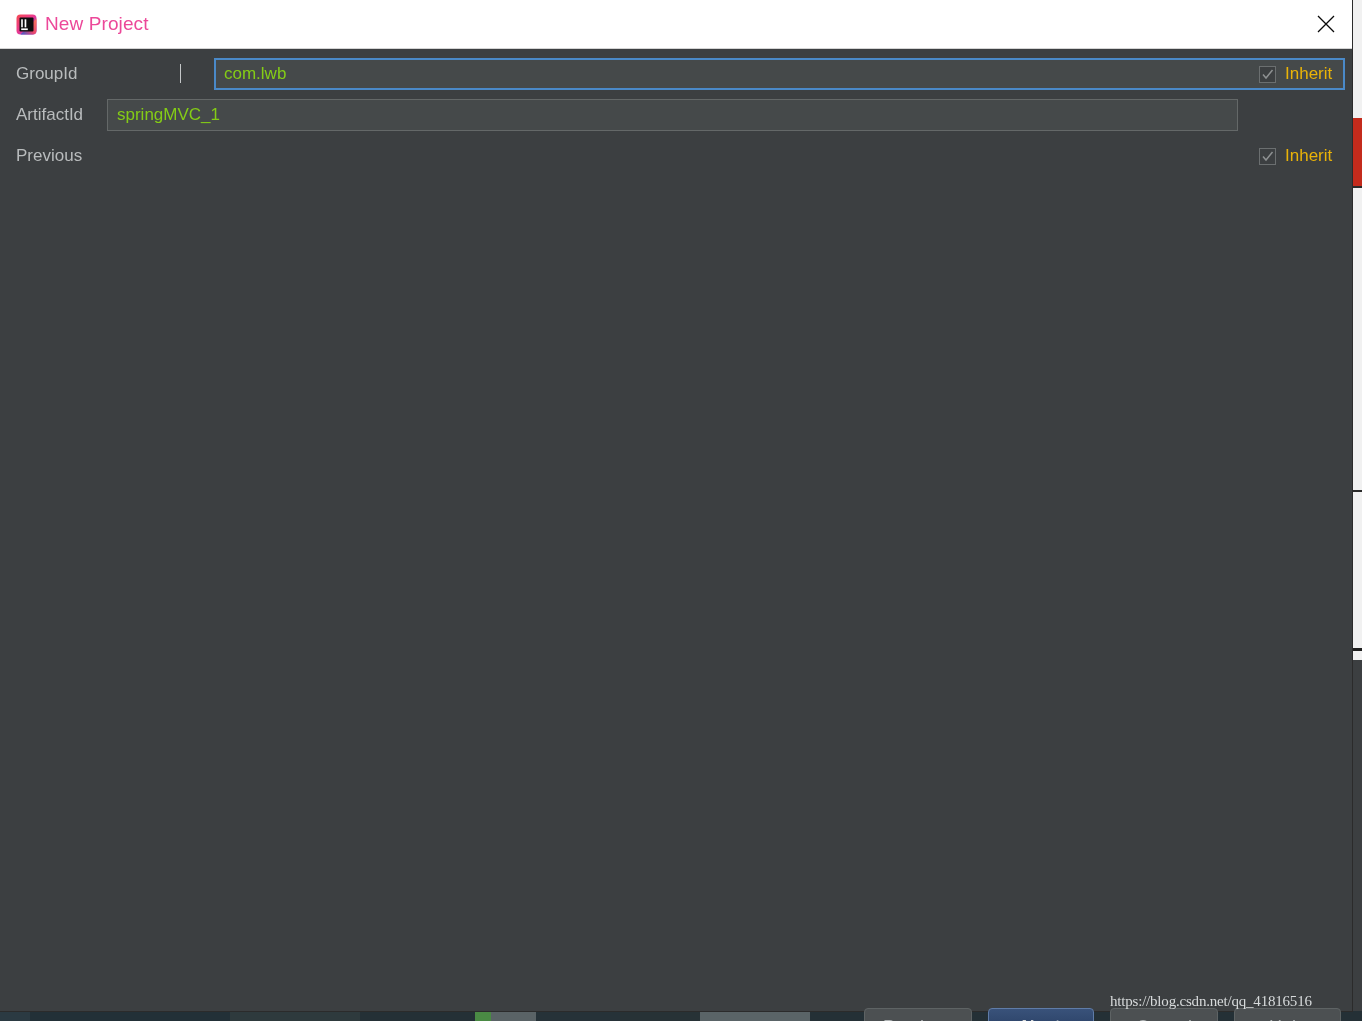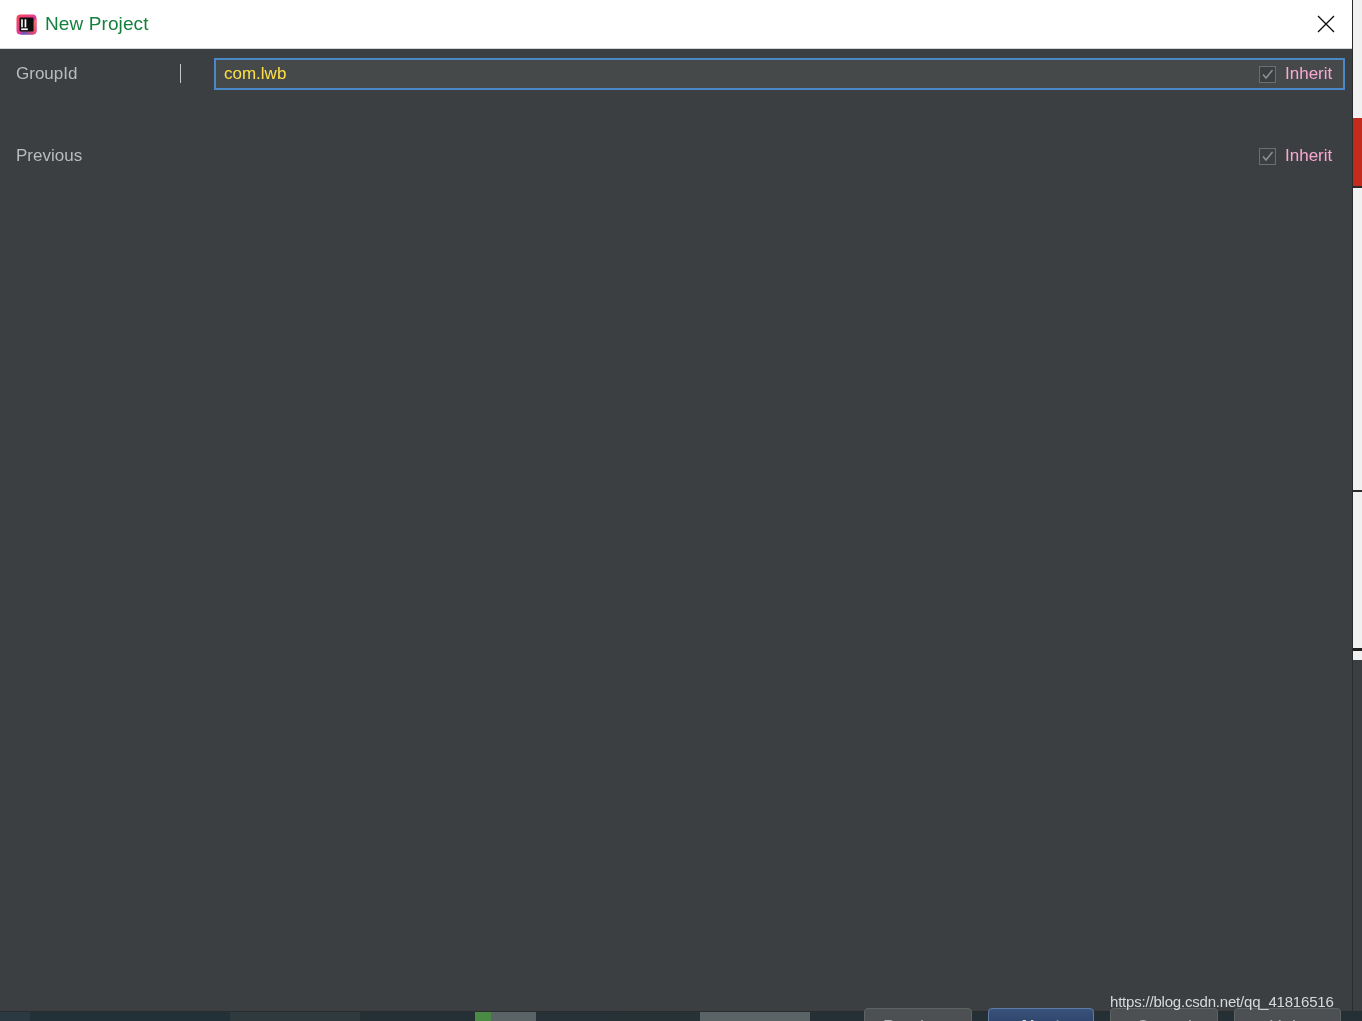--- a/index.html
+++ b/index.html
@@ -91,21 +91,21 @@
   }
   #app-icon {
     position: absolute;
     left: 16px; top: 14px;
     width: 21px; height: 21px;
   }
   #title-text {
     position: absolute;
     left: 45px; top: 12px;
     font-size: 19px;
-    color: #15803d;
+    color: #ec4899;
     line-height: 24px;
     letter-spacing: 0.1px;
     text-align: center;
   }
   #close-button {
     position: absolute;
     right: 0px; top: 0px;
     width: 52px; height: 47px;
     display: flex;
     align-items: center;
@@ -137,21 +137,21 @@
   }
   .field-input {
     position: absolute;
     left: 107px;
     top: 0;
     width: 1131px;
     height: 32px;
     background: #45494a;
     border: 1px solid #646868;
     box-sizing: border-box;
-    color: #fde047;
+    color: #84cc16;
     font-size: 17px;
     font-family: "Liberation Sans", sans-serif;
     padding: 0 0 0 9px;
     line-height: 30px;
     outline: none;
   }
   .field-input.focused {
     border: 2px solid #4a89c8;
     background: #45494a;
     line-height: 28px;
@@ -179,21 +179,21 @@
     background: #3c3f41;
     box-sizing: border-box;
     position: relative;
   }
   .checkbox svg {
     position: absolute;
     left: 1px; top: 1px;
   }
   .inherit-label {
     font-size: 17px;
-    color: #f9a8d4;
+    color: #eab308;
     white-space: nowrap;
   }
 
   
   #button-bar {
     position: absolute;
     left: 0;
     top: 959px;
     width: 1352px;
     height: 44px;
@@ -224,20 +224,21 @@
 
   
   #watermark {
     position: absolute;
     left: 1110px;
     top: 993px;
     font-size: 15px;
     color: #d7dadb;
     white-space: nowrap;
     letter-spacing: -0.2px;
+    font-family: Liberation Serif, serif;
   }
 </style>
 </head>
 <body>
 
 <div id="backdrop">
   <div class="bg-panel-left"></div>
   <div class="bg-left-seg" style="top:0px;height:38px;"></div>
   <div class="bg-left-seg" style="top:236px;height:3px;"></div>
   <div class="bg-left-seg" style="top:418px;height:3px;"></div>
@@ -310,20 +311,24 @@
       <div class="inherit-box">
         <div class="checkbox">
           <svg width="13" height="13" viewBox="0 0 13 13">
             <path d="M2 6.5 L5 10 L11.5 2" stroke="#8e9192" stroke-width="1.5" fill="none"></path>
           </svg>
         </div>
         <div class="inherit-label">Inherit</div>
       </div>
     </div>
 
+    <div class="field-row" style="top:50px;">
+      <div class="field-label">ArtifactId</div>
+      <input class="field-input" type="text" value="springMVC_1" style="">
+    </div>
 
     <div class="field-row" style="top:91px;">
       <div class="field-label">Previous</div>
       <div class="inherit-box">
         <div class="checkbox">
           <svg width="13" height="13" viewBox="0 0 13 13">
             <path d="M2 6.5 L5 10 L11.5 2" stroke="#8e9192" stroke-width="1.5" fill="none"></path>
           </svg>
         </div>
         <div class="inherit-label">Inherit</div>

